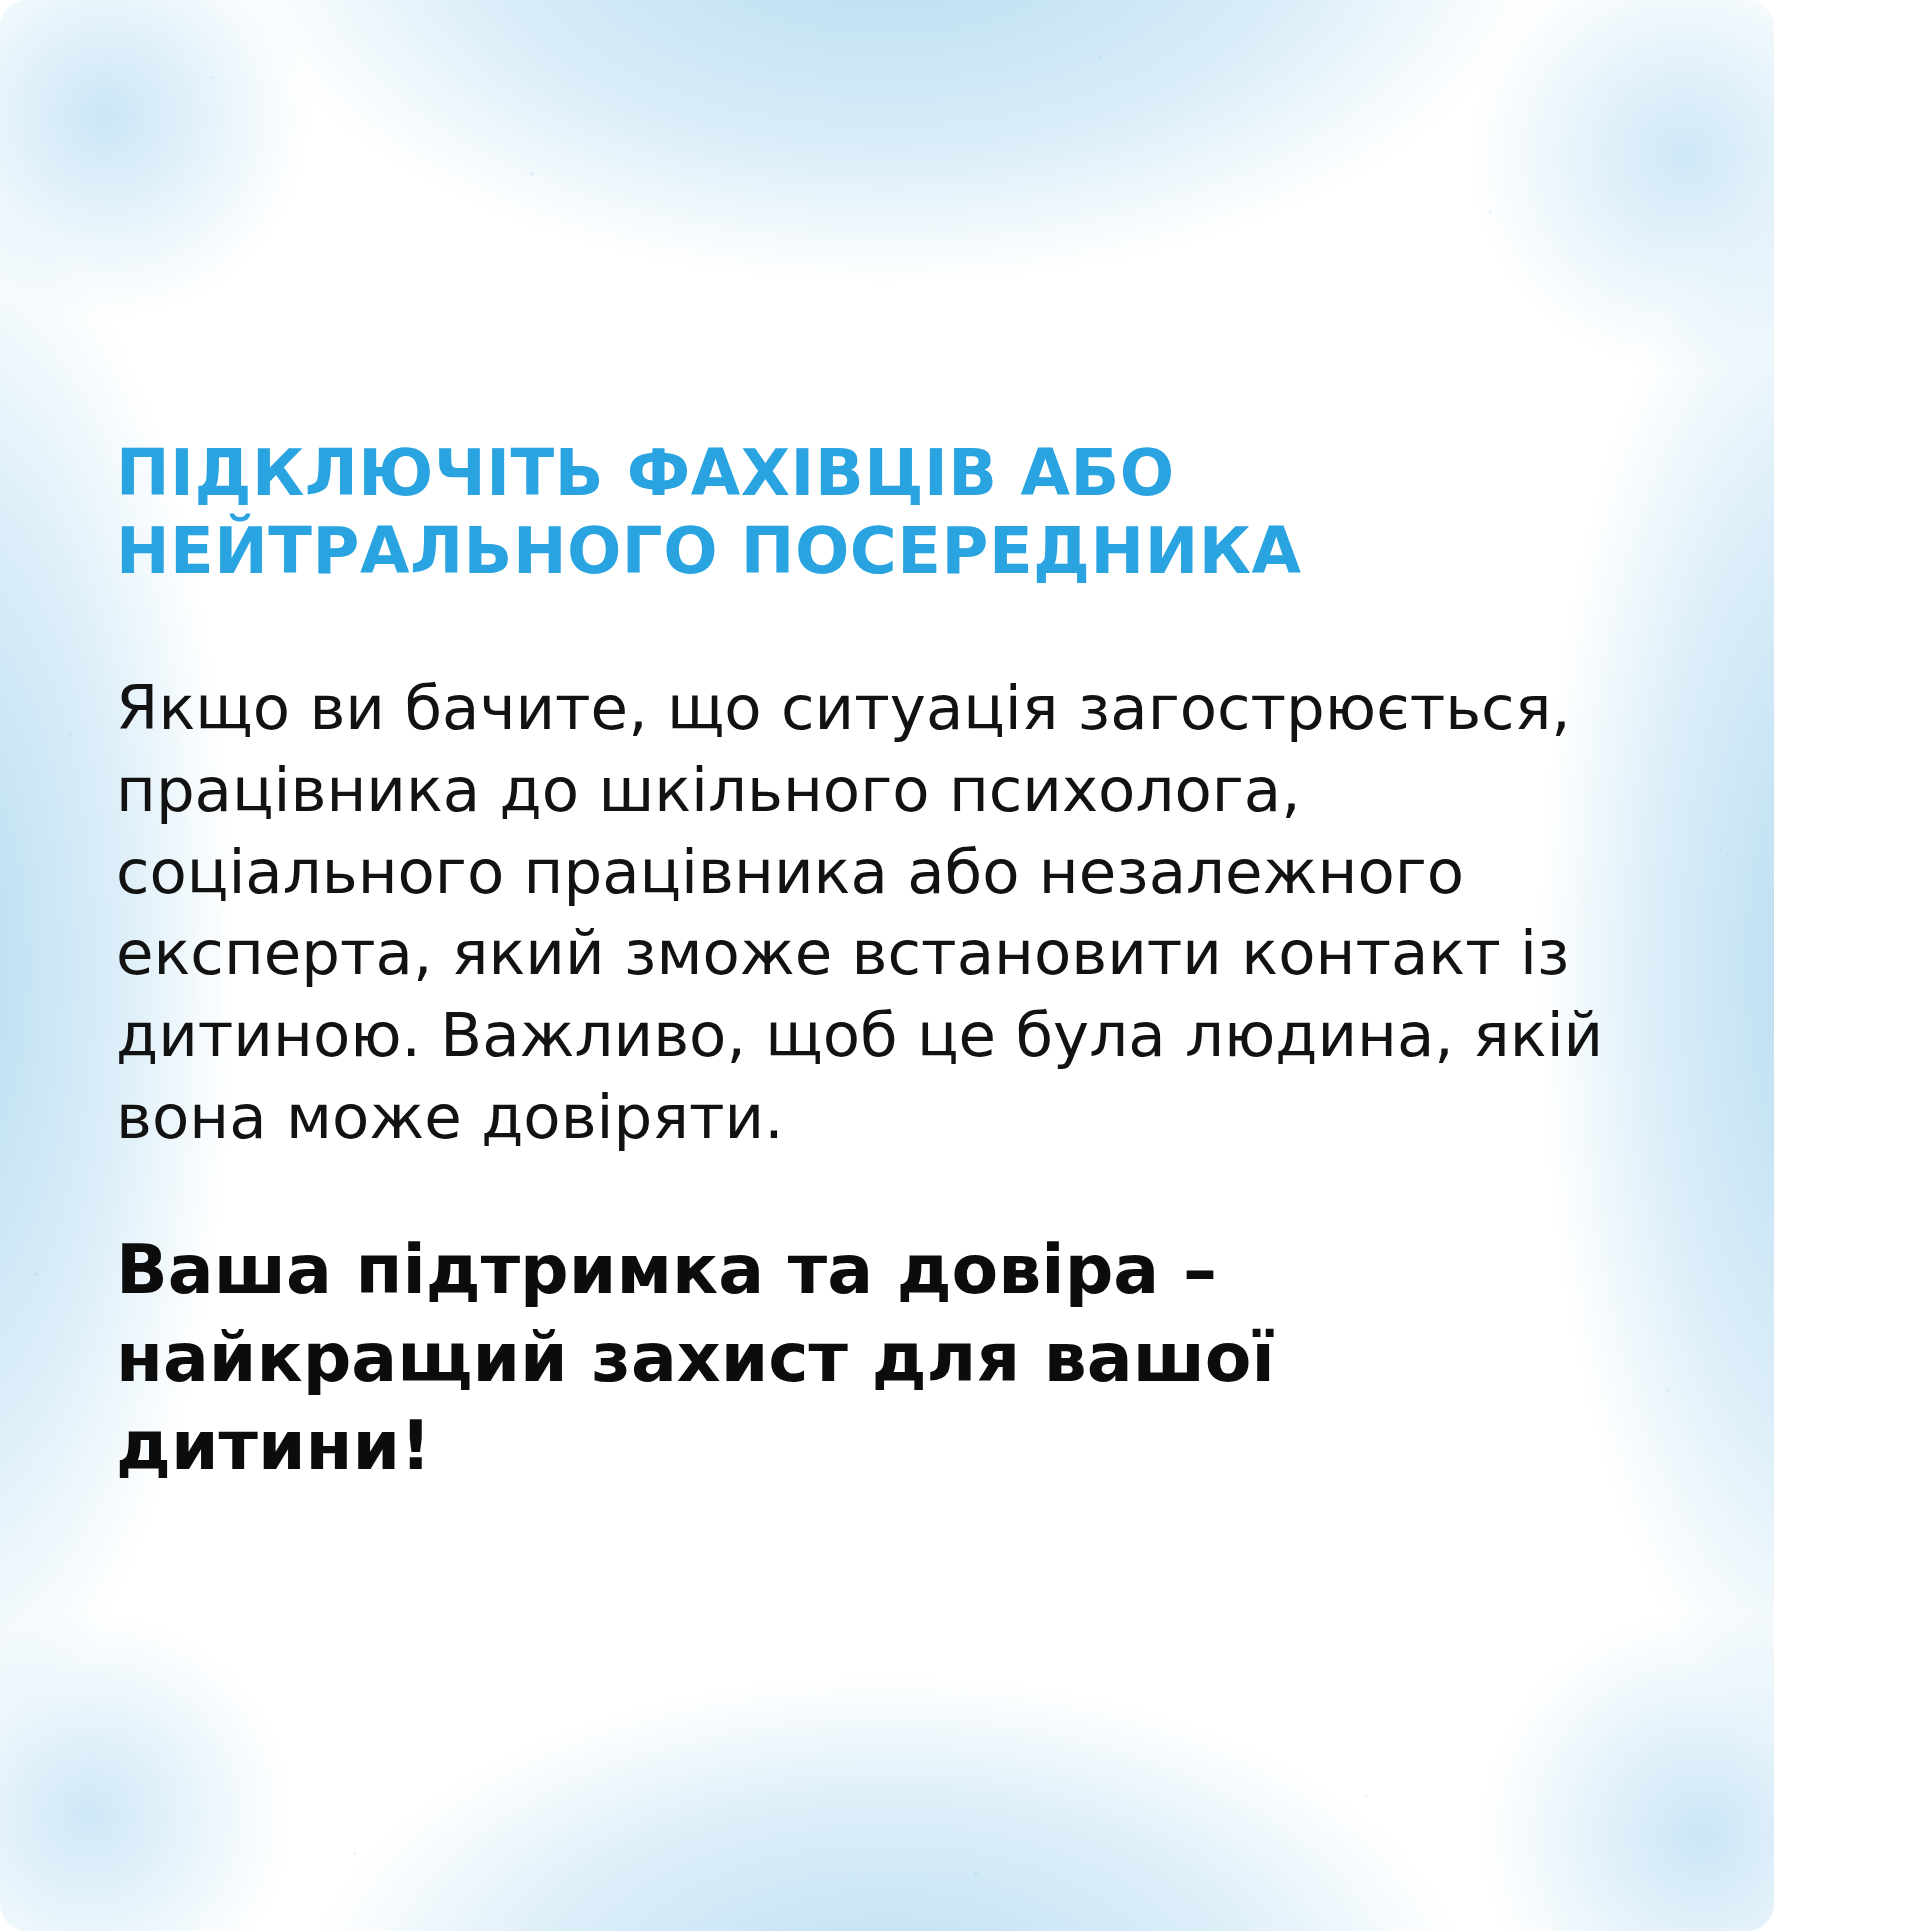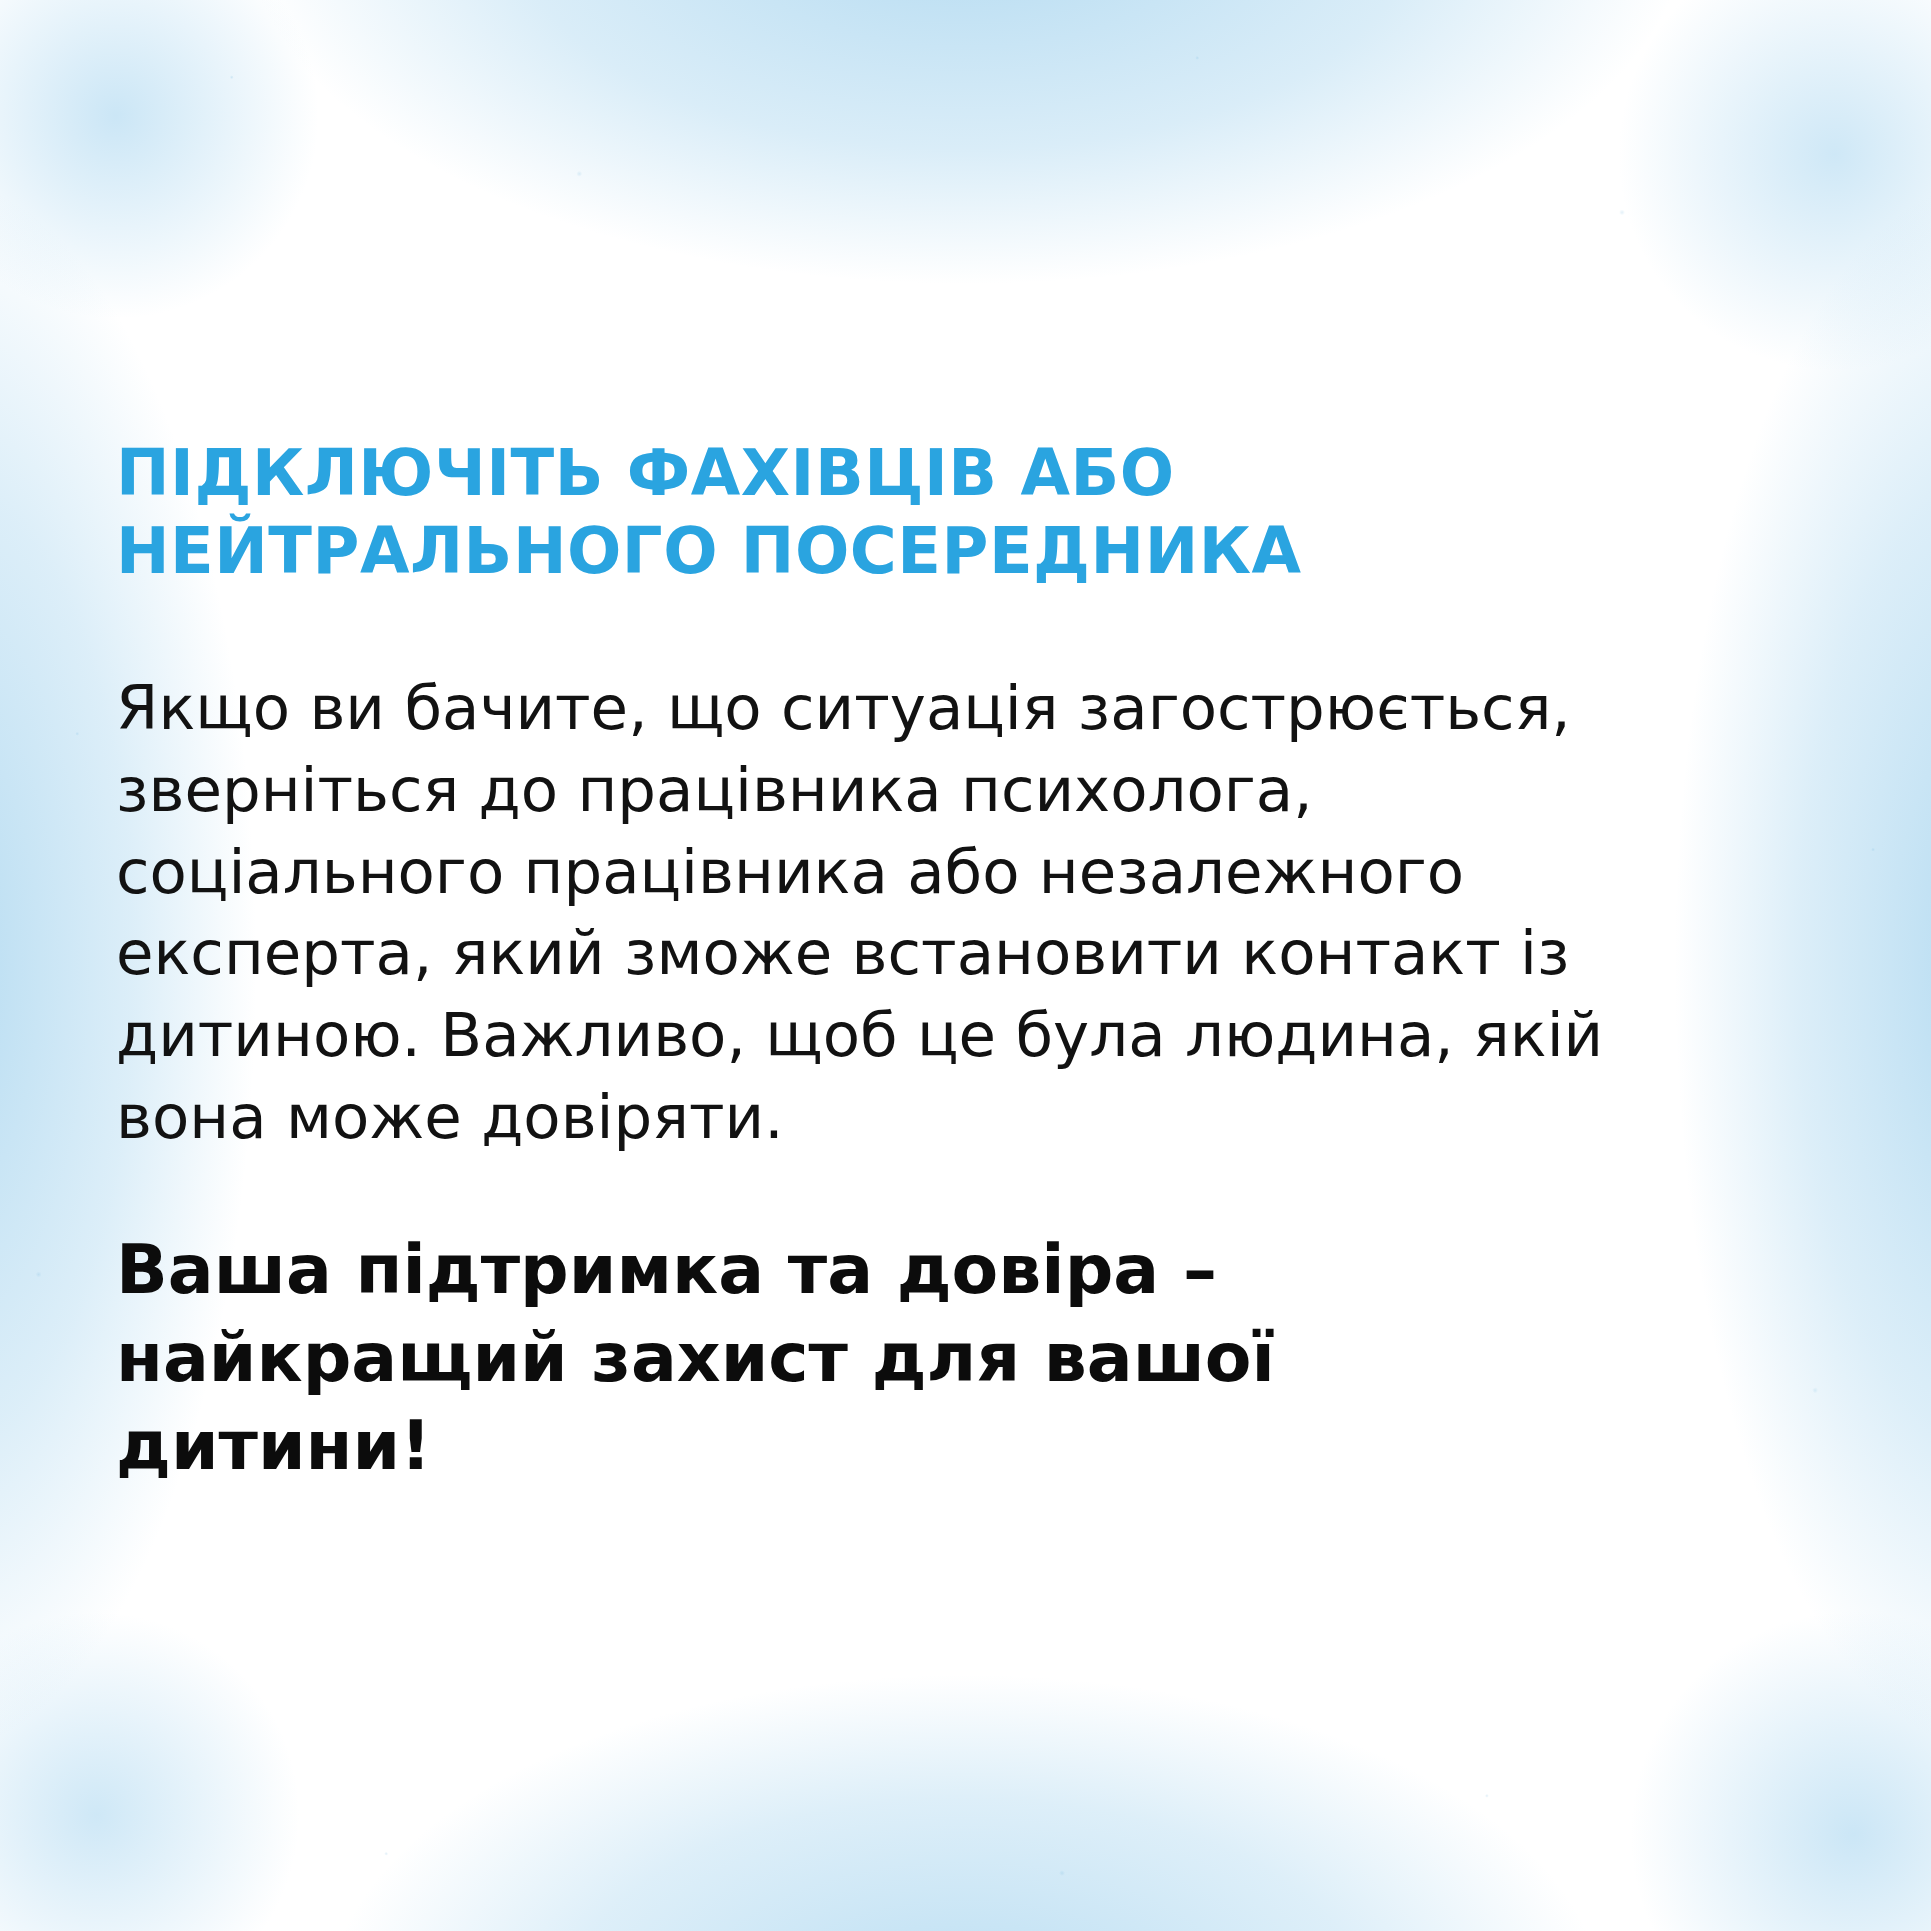--- a/index.html
+++ b/index.html
@@ -10,25 +10,26 @@
   body {
     width: 1931px;
     height: 1931px;
     font-family: "DejaVu Sans", sans-serif;
     background: #ffffff;
     overflow: hidden;
   }
 
   .slide {
     position: relative;
-    width: 1931px;
+    width: 1774px;
     height: 1931px;
     box-sizing: border-box;
     background-color: #ffffff;
     overflow: hidden;
+    border-radius: 27px;
   }
 
   
   .bg-texture {
     position: absolute;
     inset: 0;
     background:
       radial-gradient(ellipse 52% 26% at 50% -4%, rgba(120,190,230,0.55) 0%, rgba(120,190,230,0.28) 45%, rgba(255,255,255,0) 72%),
       radial-gradient(ellipse 46% 24% at 50% 104%, rgba(120,190,230,0.50) 0%, rgba(120,190,230,0.25) 45%, rgba(255,255,255,0) 72%),
       radial-gradient(ellipse 22% 55% at -3% 50%, rgba(120,190,230,0.55) 0%, rgba(120,190,230,0.26) 45%, rgba(255,255,255,0) 74%),
@@ -101,18 +102,18 @@
 </head>
 <body>
 
 <div class="slide">
   <div class="bg-texture"></div>
   <div class="bg-grain"></div>
 
   <div class="content">
     <h1 class="headline">ПІДКЛЮЧІТЬ ФАХІВЦІВ АБО НЕЙТРАЛЬНОГО ПОСЕРЕДНИКА</h1>
 
-    <p class="body-text">Якщо ви бачите, що ситуація загострюється, зверніться до працівника психолога, соціального працівника або незалежного експерта, який зможе встановити контакт із дитиною. Важливо, щоб це була людина, якій вона може довіряти.</p>
+    <p class="body-text">Якщо ви бачите, що ситуація загострюється, працівника до шкільного психолога, соціального працівника або незалежного експерта, який зможе встановити контакт із дитиною. Важливо, щоб це була людина, якій вона може довіряти.</p>
 
     <p class="closing-text">Ваша підтримка та довіра – найкращий захист для вашої дитини!</p>
   </div>
 </div>
 
 
 </body></html>

